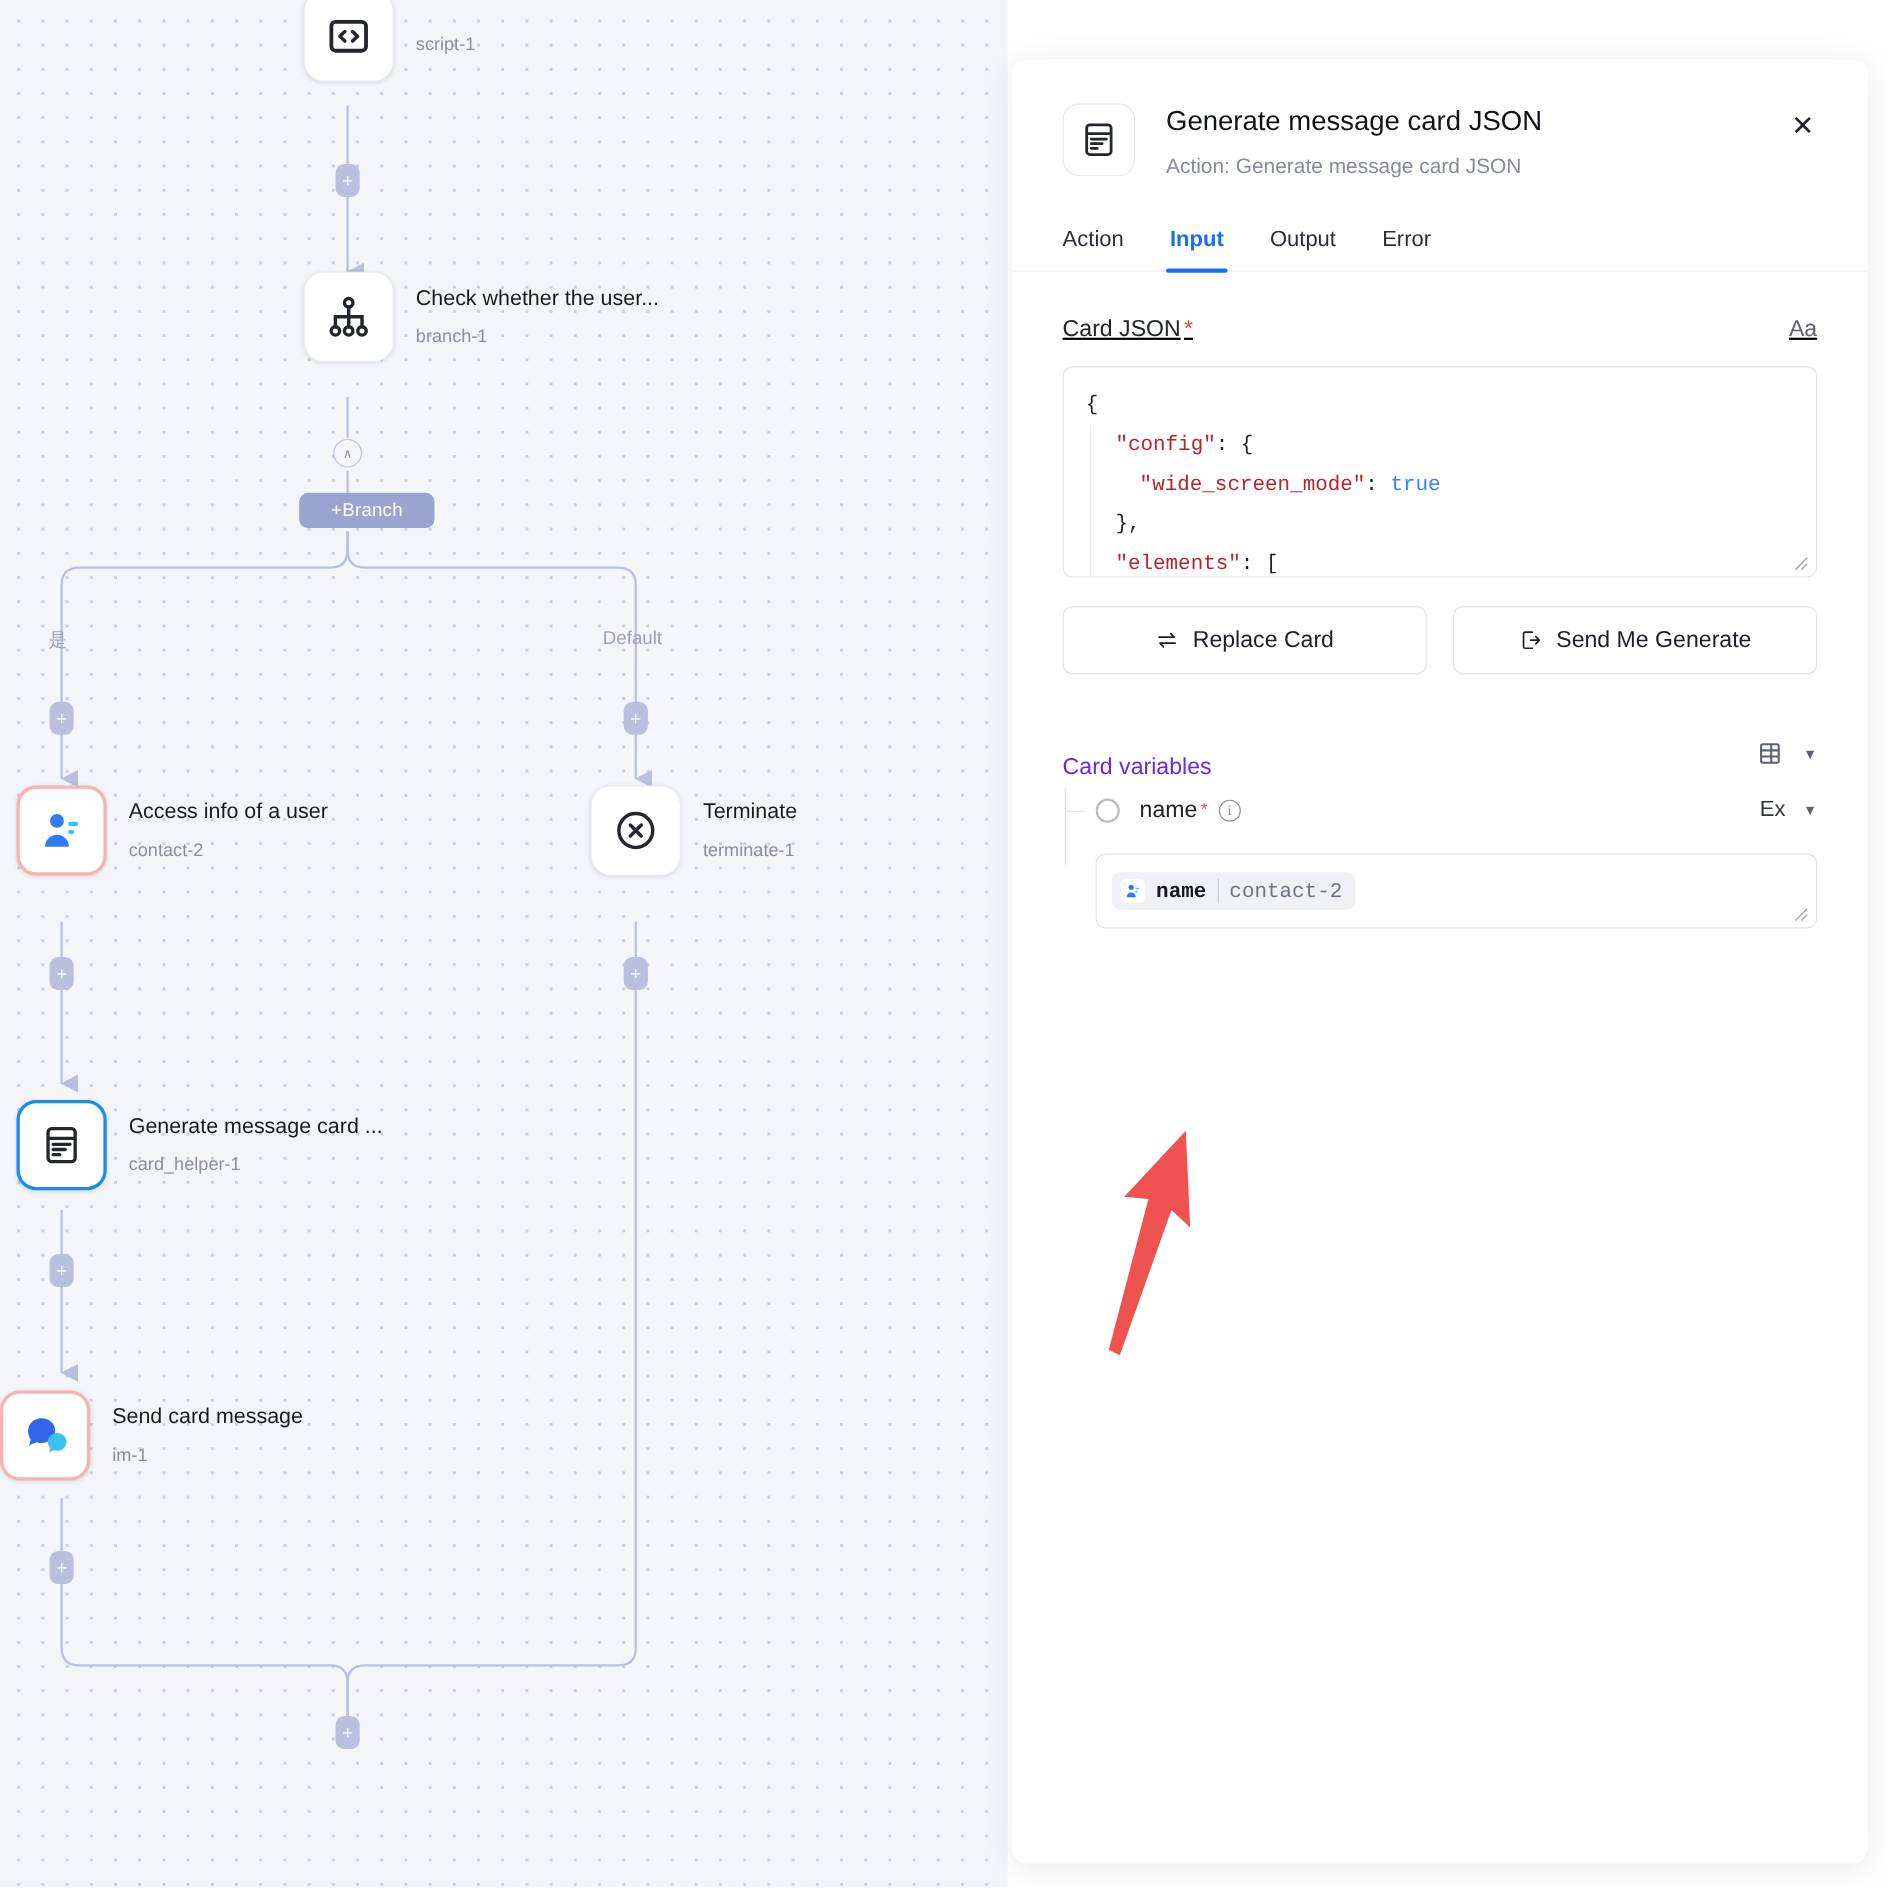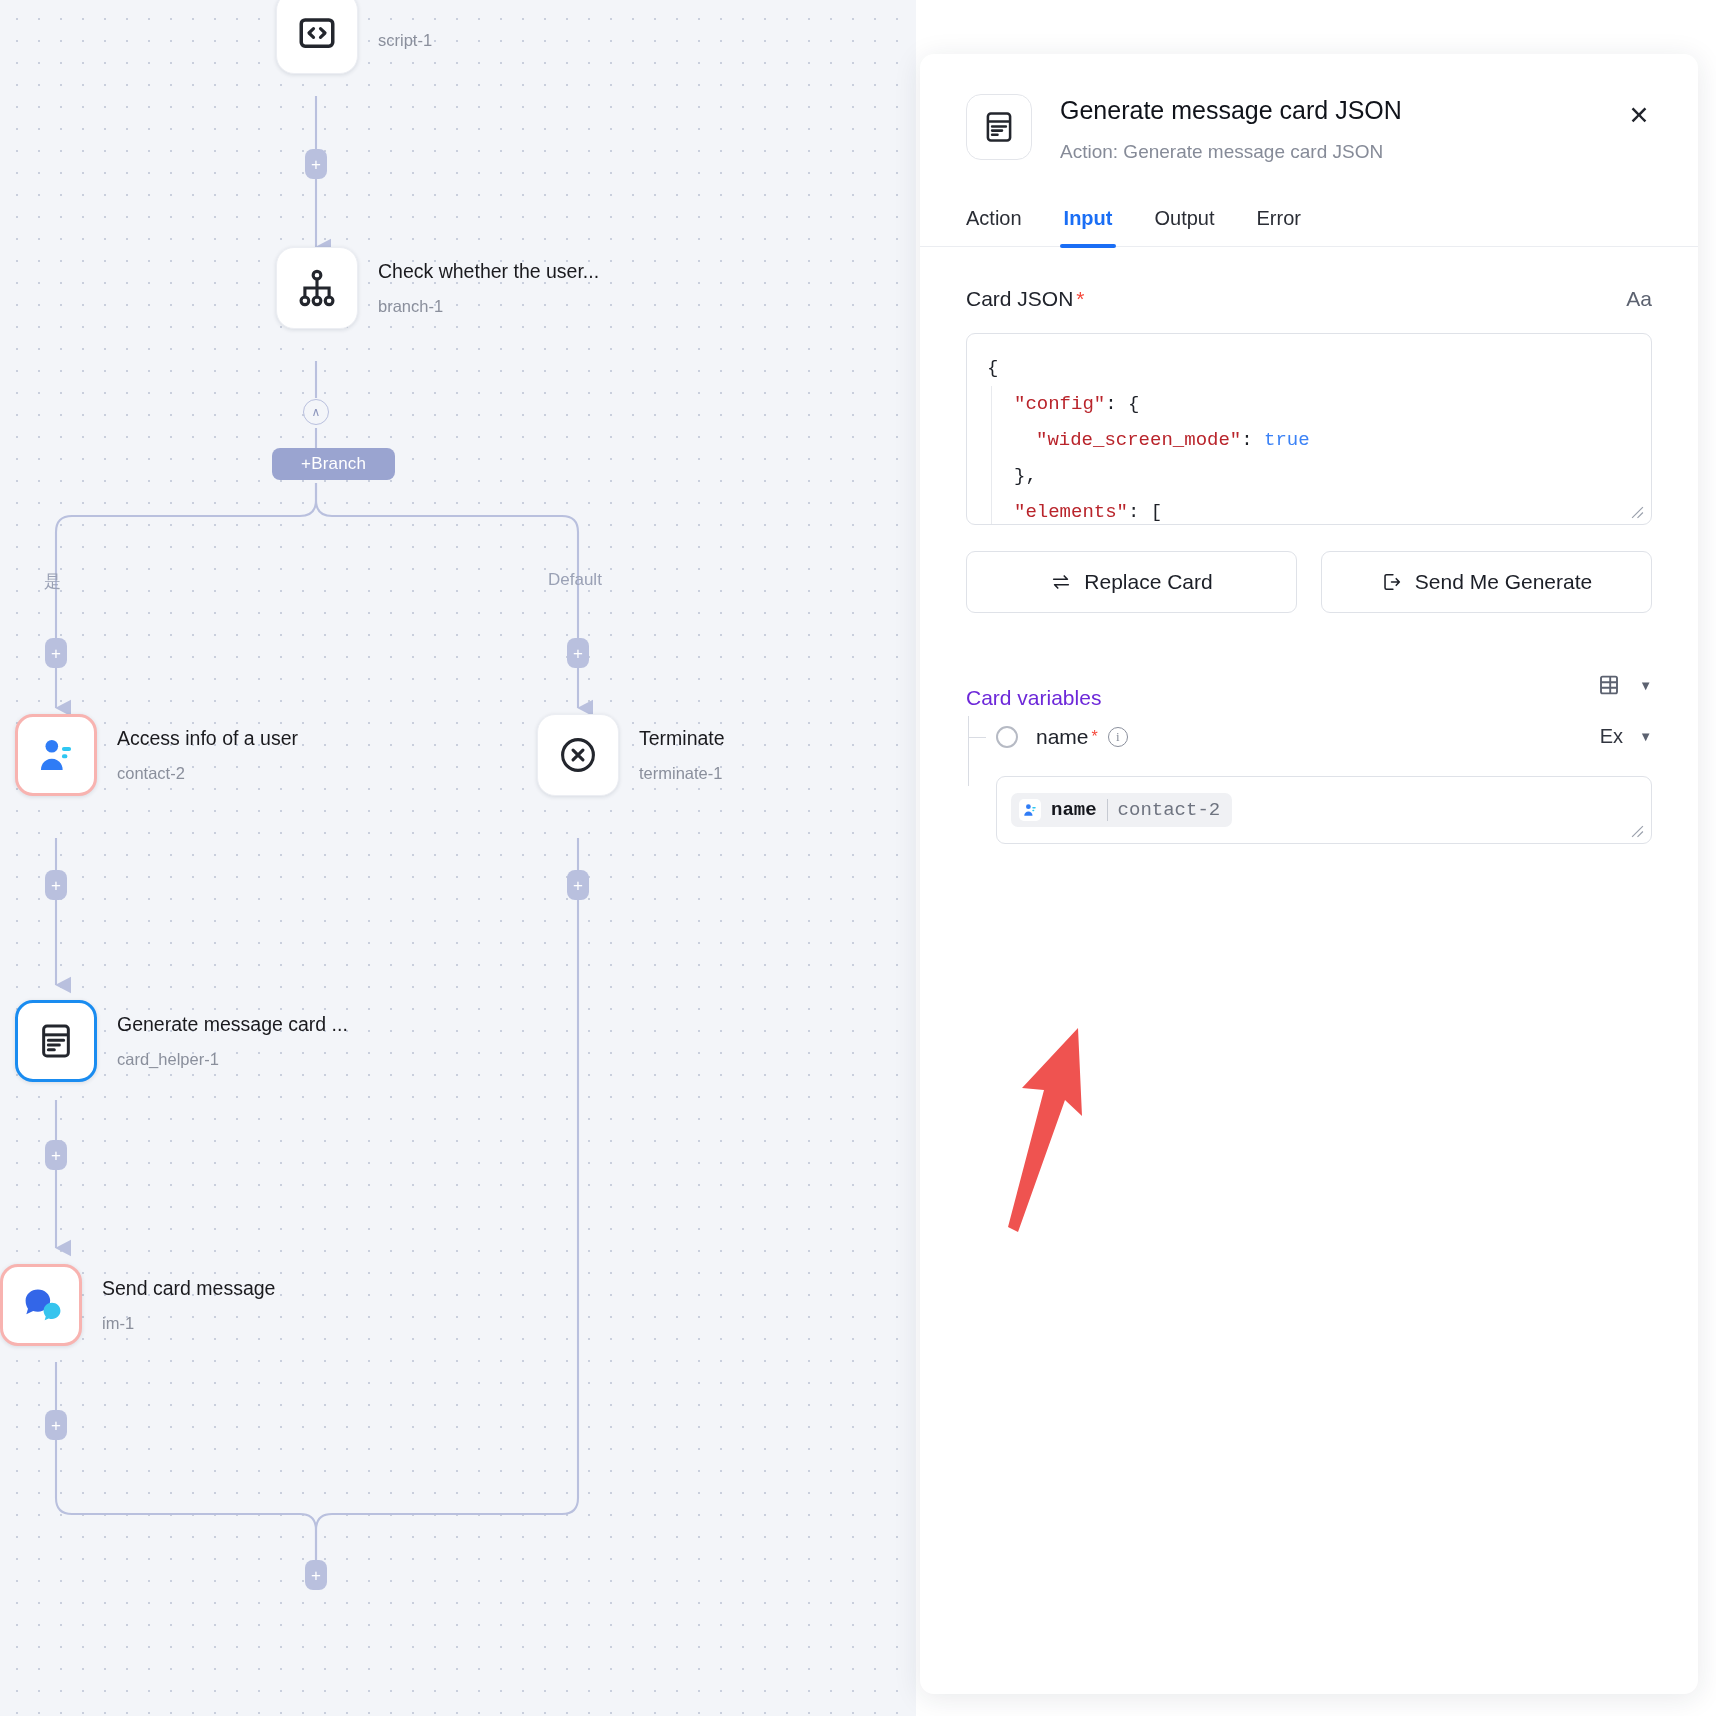--- a/index.html
+++ b/index.html
@@ -99,20 +99,21 @@
   .tab.active { color: #1a6ef5; font-weight: 600; }
   .tab.active::after {
     content: ""; position: absolute; left: -4px; right: -4px; bottom: -2px;
     height: 4px; border-radius: 2px; background: #1a6ef5;
   }
 
   .panel-body { padding: 0 46px; }
   .field-row {
     display: flex; align-items: center; justify-content: space-between;
     margin-top: 40px;
+    text-decoration: underline;
   }
   .field-label { font-size: 21px; color: #21242c; }
   .req { color: #f5483b; margin-left: 3px; }
   .aa-icon { font-size: 21px; color: #5c6270; }
 
   .code-box {
     margin-top: 22px; border: 1px solid #dfe2e8; border-radius: 9px;
     height: 192px; overflow: hidden; position: relative; background: #fff;
     padding: 16px 20px 0 20px;
   }

